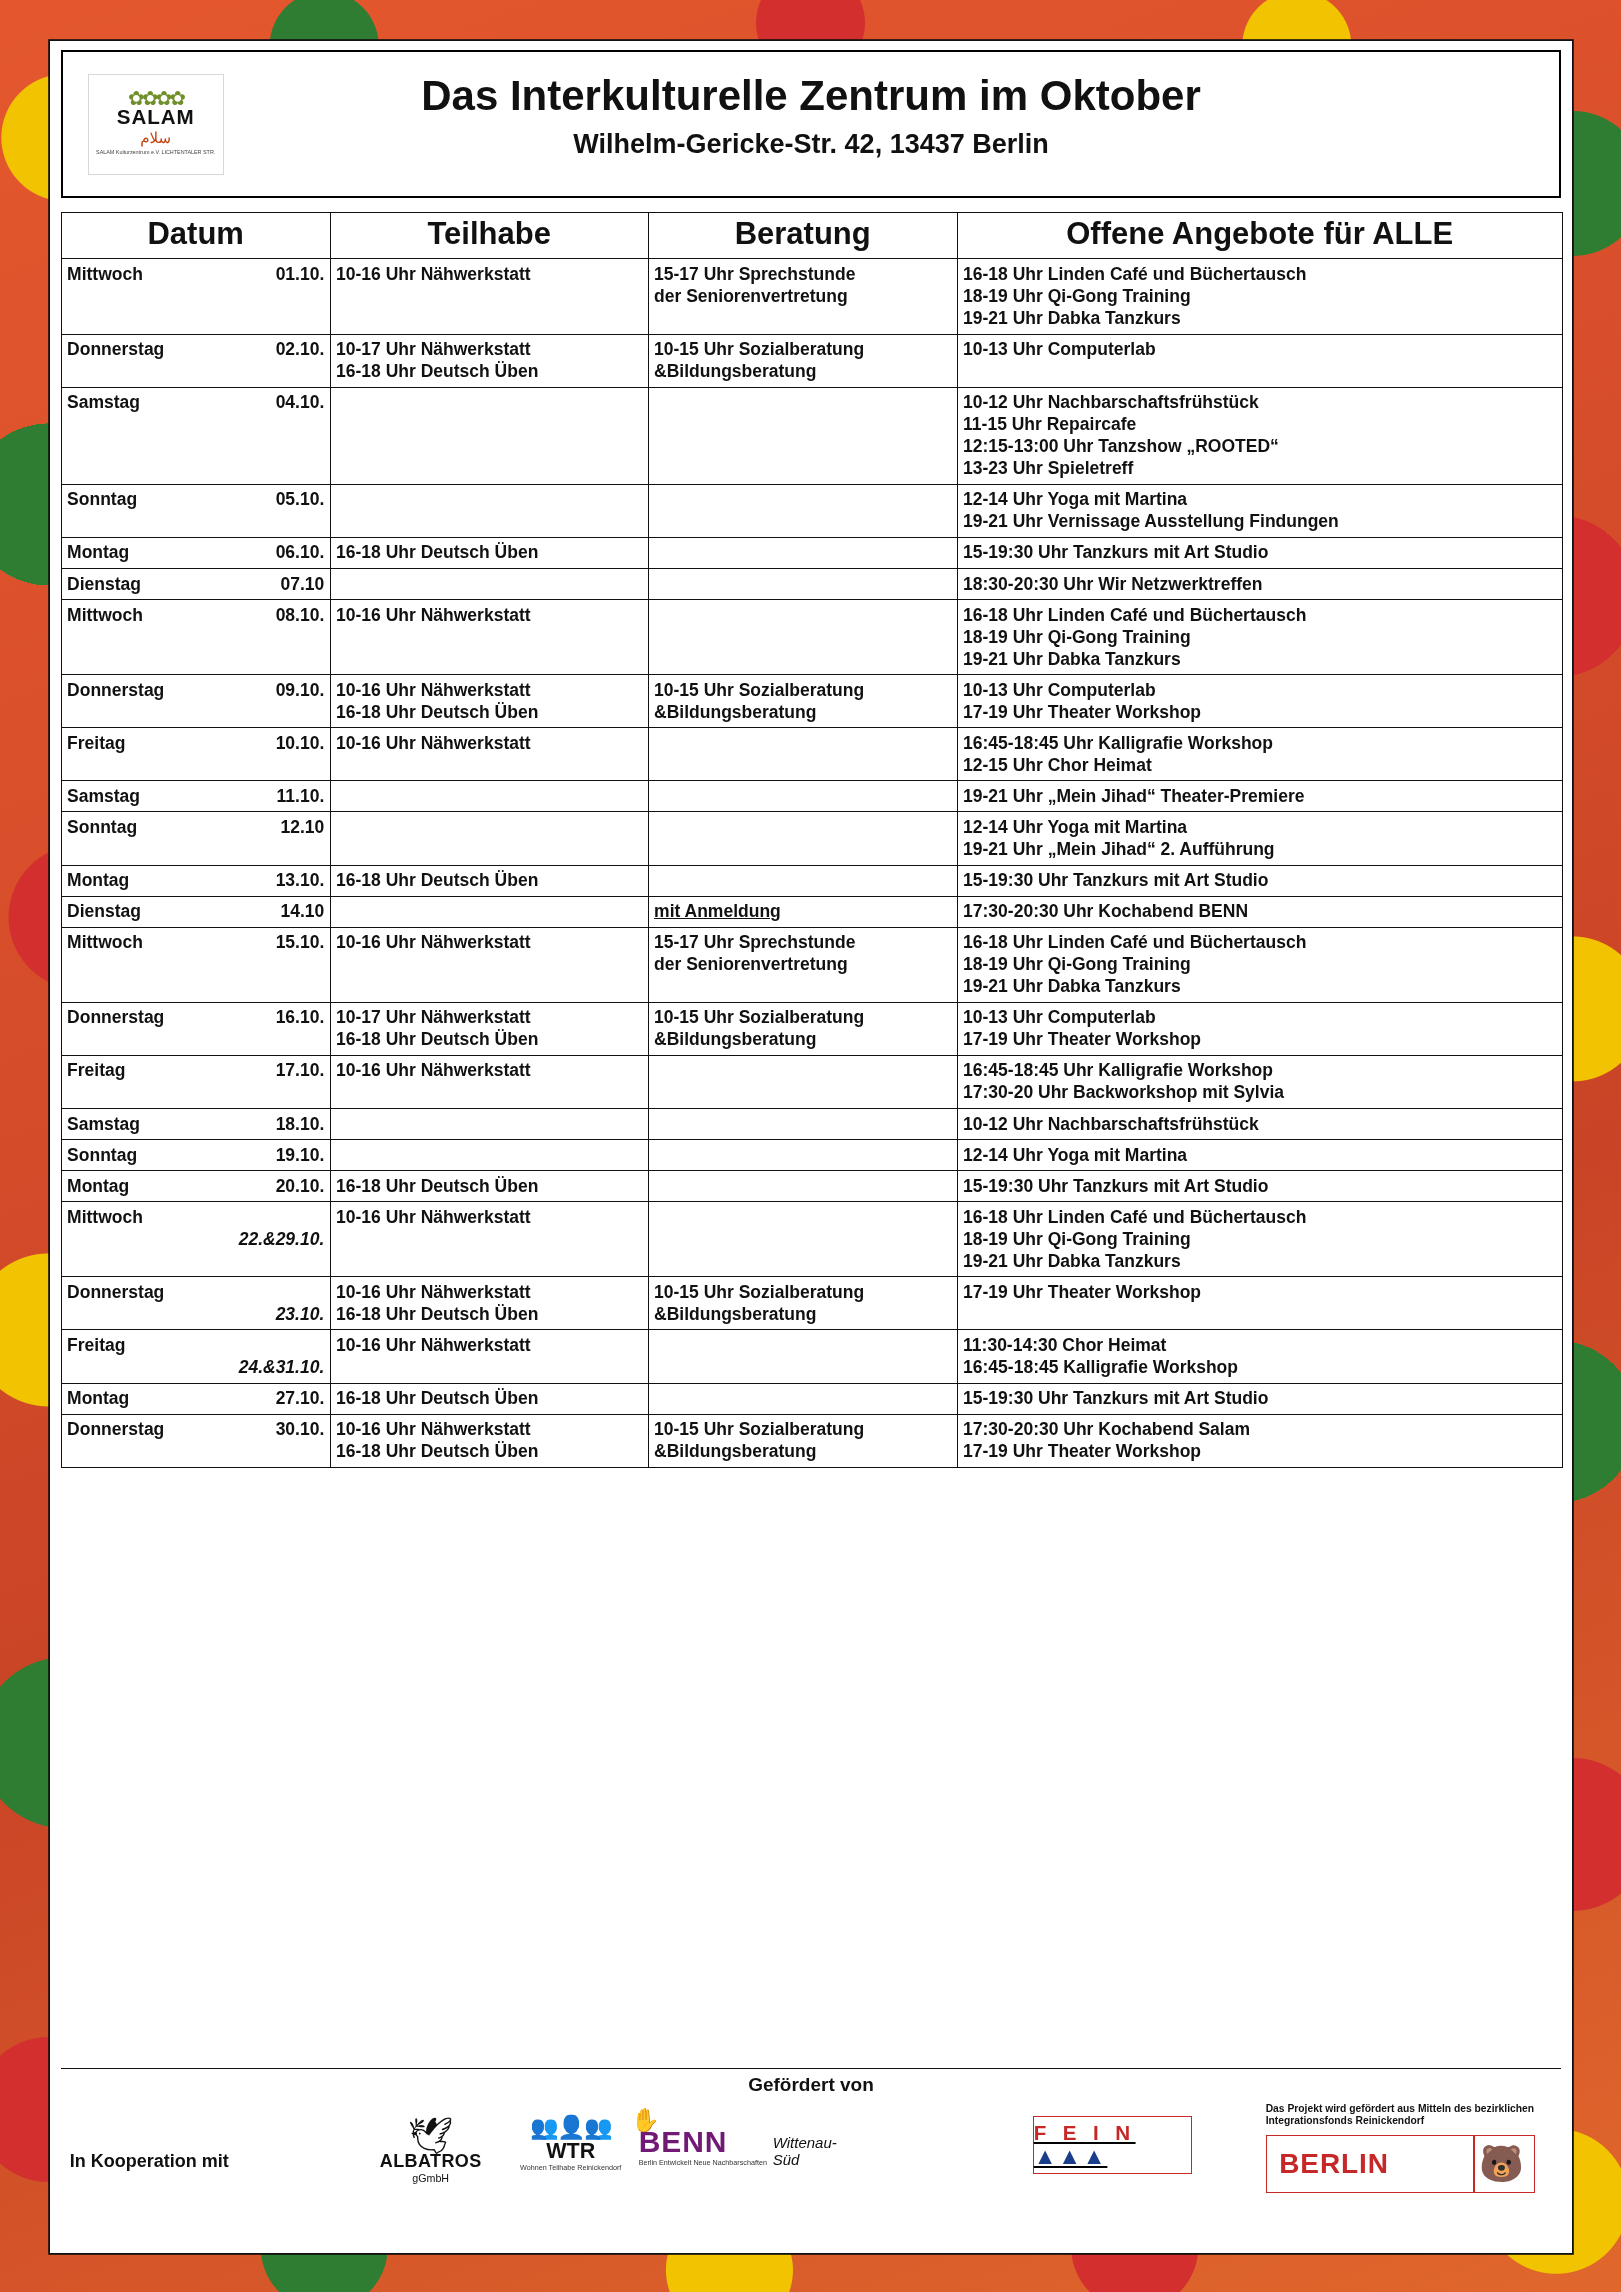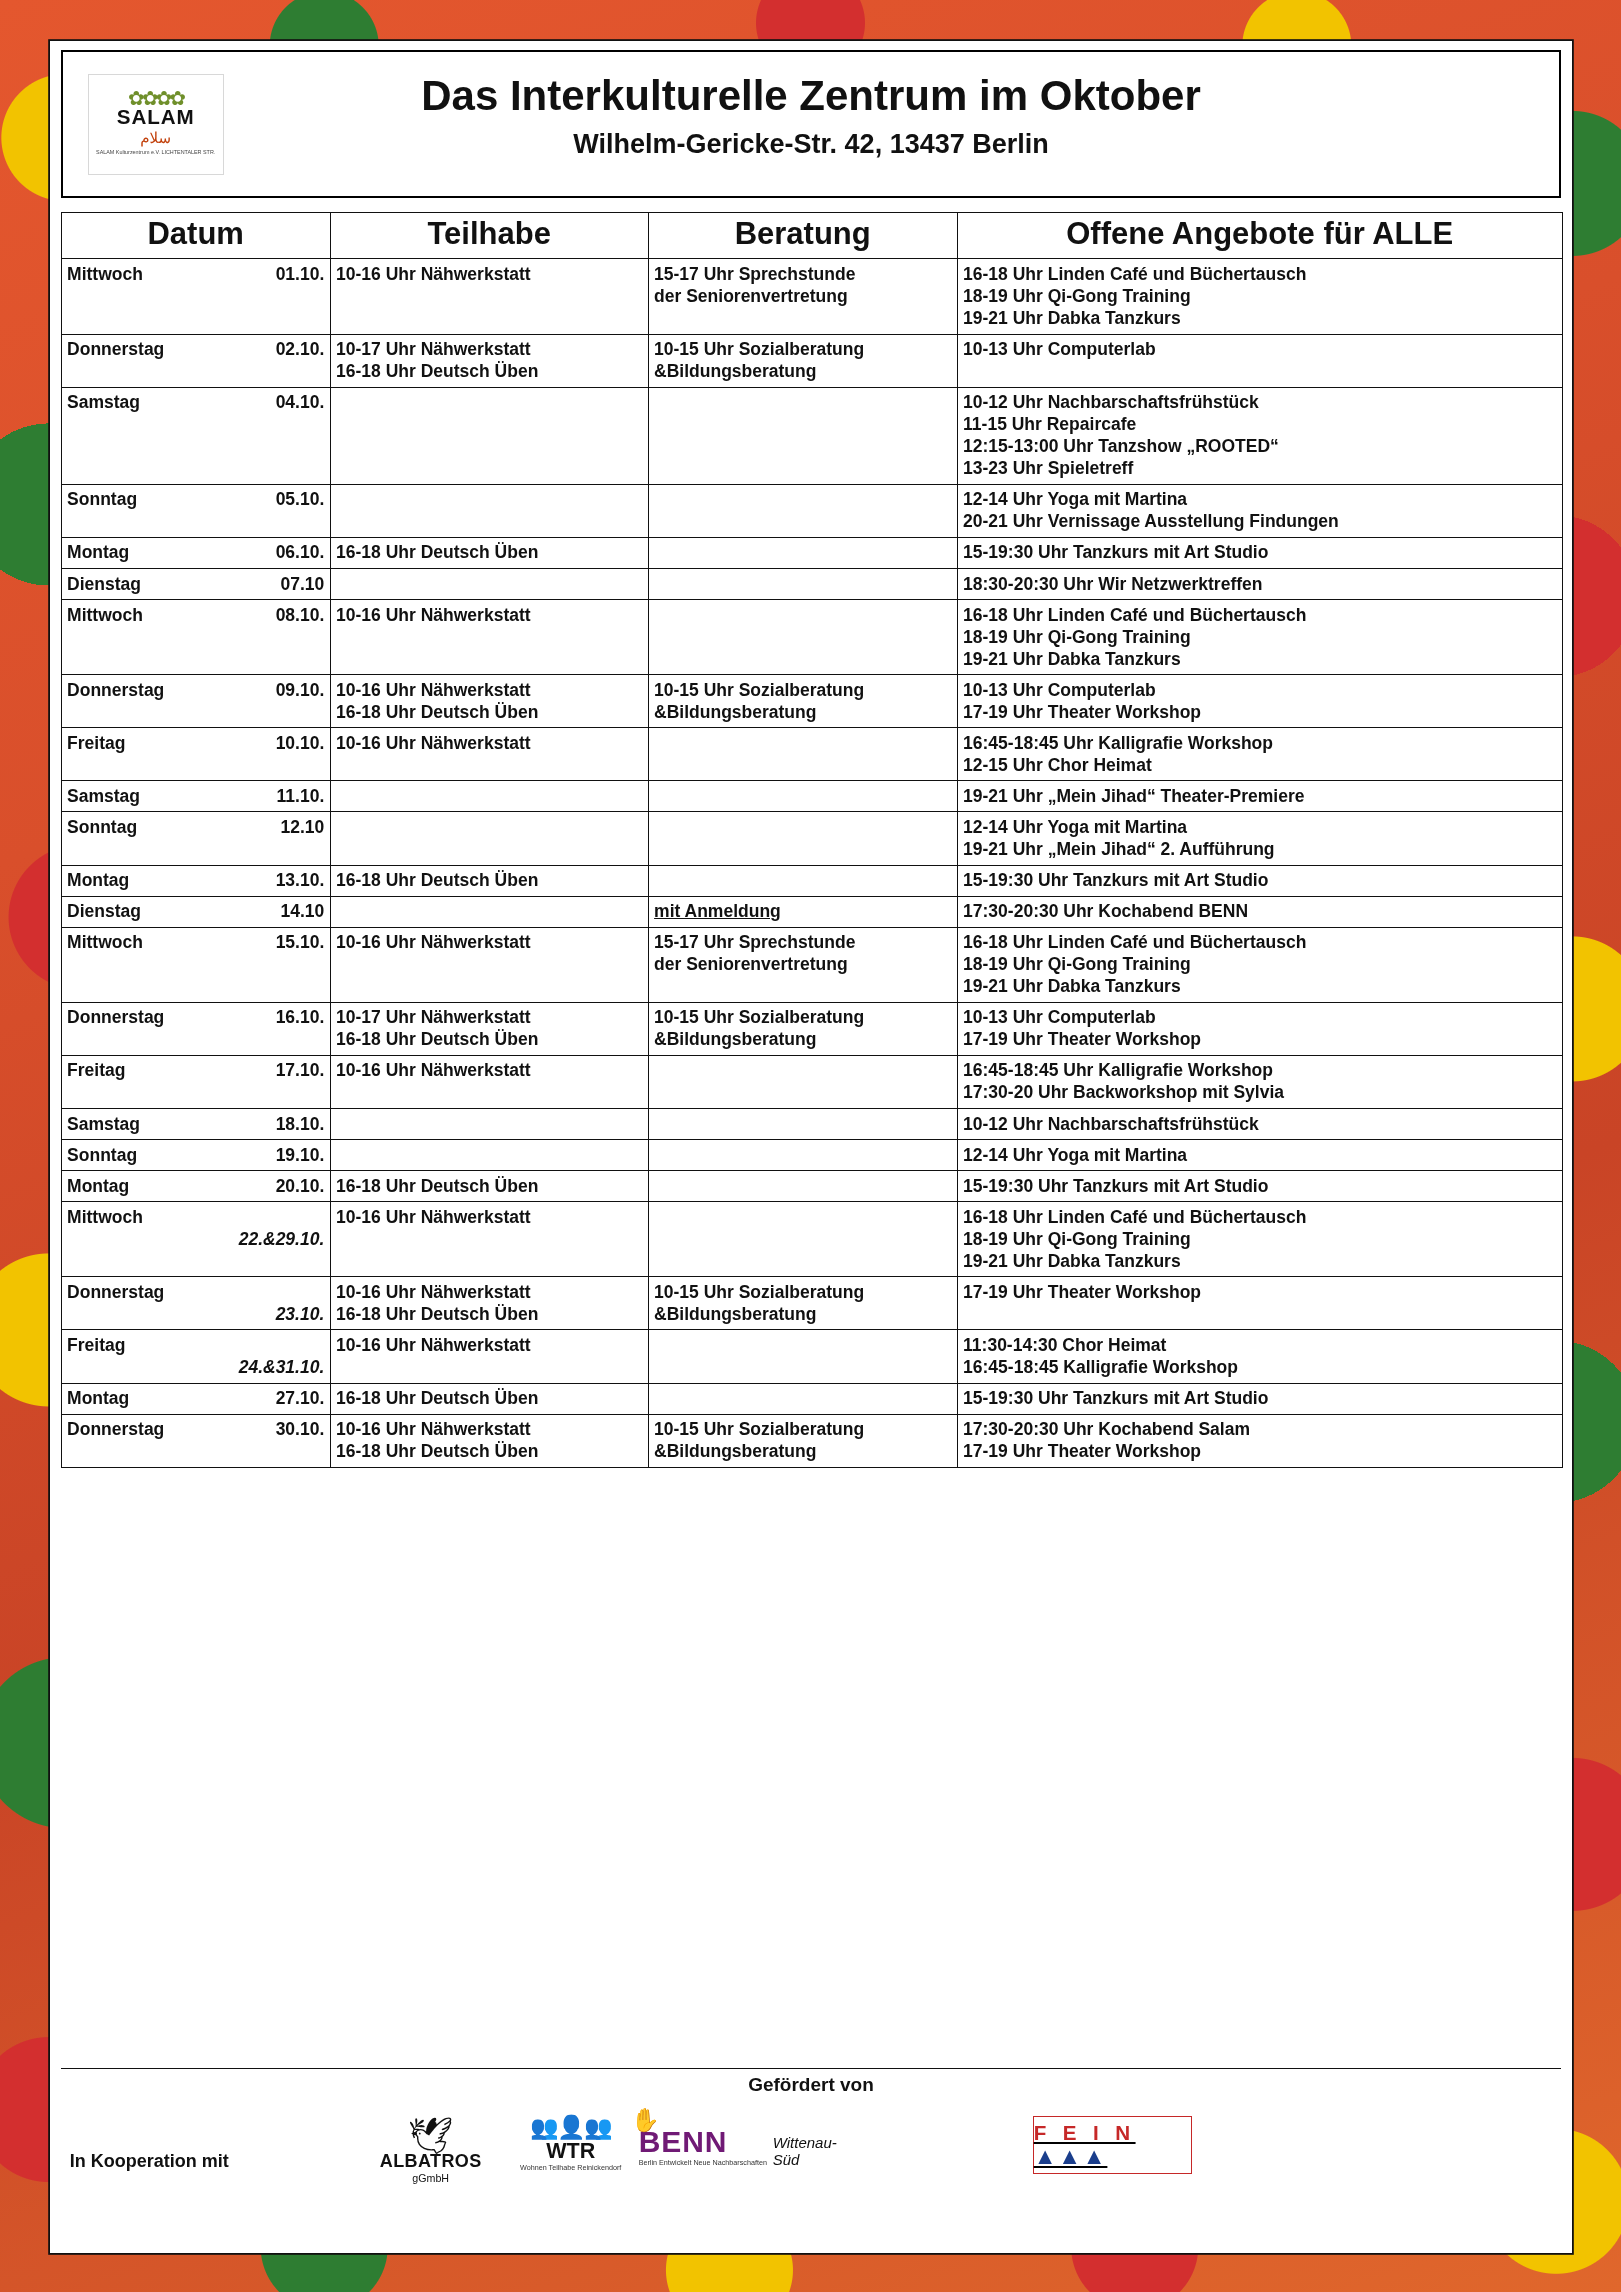--- a/index.html
+++ b/index.html
@@ -202,21 +202,21 @@
             <span class="line">12:15-13:00 Uhr Tanzshow „ROOTED“</span>
             <span class="line">13-23 Uhr Spieletreff</span>
           </td>
         </tr>
         <tr>
           <td class="daycell"><span class="dow">Sonntag</span><span class="date">05.10.</span></td>
           <td></td>
           <td></td>
           <td>
             <span class="line">12-14 Uhr Yoga mit Martina</span>
-            <span class="line">20-21 Uhr Vernissage Ausstellung Findungen</span>
+            <span class="line">19-21 Uhr Vernissage Ausstellung Findungen</span>
           </td>
         </tr>
         <tr>
           <td class="daycell"><span class="dow">Montag</span><span class="date">06.10.</span></td>
           <td>
             <span class="line">16-18 Uhr Deutsch Üben</span>
           </td>
           <td></td>
           <td>
             <span class="line">15-19:30 Uhr Tanzkurs mit Art Studio</span>
@@ -458,16 +458,24 @@
       <div class="nm">BENN</div>
       <div class="sub">Berlin Entwickelt Neue Nachbarschaften</div>
       <div class="wit">Wittenau-Süd</div>
     </div>
 
     <div class="logo-fein">
       <div class="nm">F E I N</div>
       <div class="figs">▲▲▲</div>
     </div>
 
+    <div class="logo-berlin">
+      <div class="note">Das Projekt wird gefördert aus Mitteln des bezirklichen Integrationsfonds Reinickendorf</div>
+      <div class="plate">
+        <div class="word">BERLIN</div>
+        <div class="sep"></div>
+        <div class="bear">🐻</div>
+      </div>
+    </div>
   </div>
 
 </div>
 
 
 </body></html>

